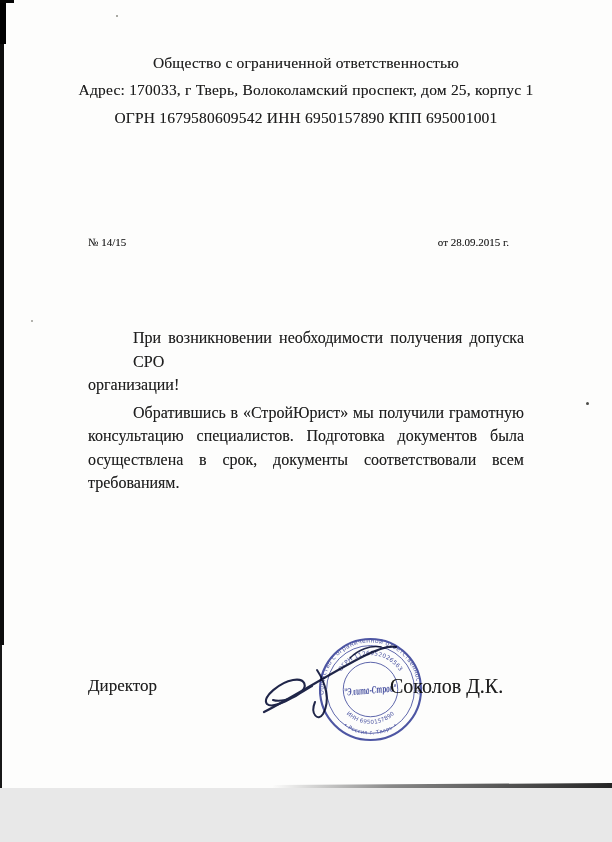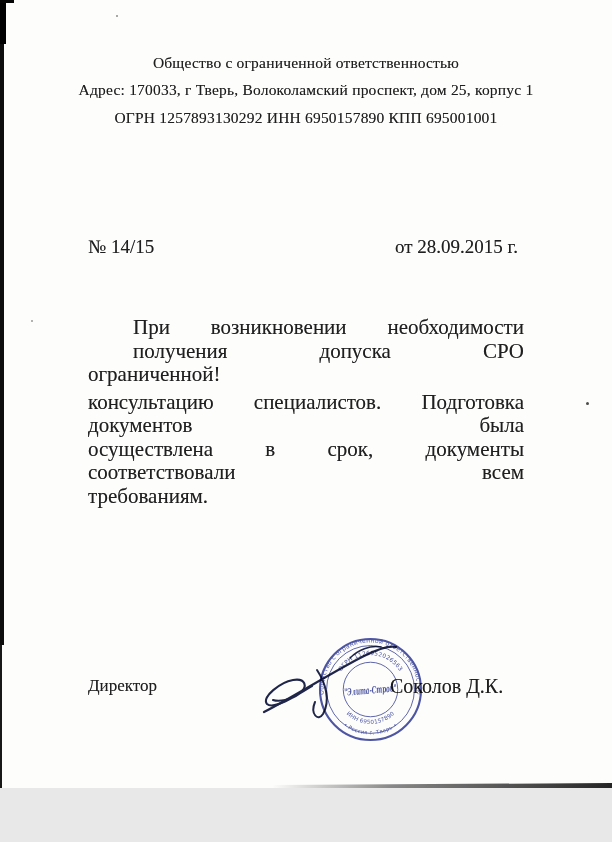--- a/index.html
+++ b/index.html
@@ -21,27 +21,27 @@
     position:absolute;bottom:0;left:272px;right:0;height:5px;
     background:linear-gradient(to right, rgba(30,30,30,0), rgba(40,40,40,.55) 35%, rgba(12,12,12,.9));
     transform:skewY(-.35deg);transform-origin:right bottom;border-radius:3px 0 0 3px;
   }
   .speck{position:absolute;border-radius:50%;}
   
   .letterhead{position:absolute;top:49px;left:0;right:0;text-align:center;
     font-size:15.5px;line-height:27.4px;letter-spacing:.2px;
     text-shadow:0 0 .4px rgba(0,0,0,.45);}
   
-  .ref-row{position:absolute;top:236px;left:88px;right:87px;height:22px;font-size:19px;
+  .ref-row{position:absolute;top:236px;left:88px;right:87px;height:22px;font-size:11px;
     text-shadow:0 0 .4px rgba(0,0,0,.4);}
   .ref-number{position:absolute;left:0;top:0;}
-  .ref-date{position:absolute;right:7px;top:0;}
+  .ref-date{position:absolute;right:16px;top:0;}
   
-  .body-text{position:absolute;top:316px;left:88px;width:436px;
-    font-size:21px;text-shadow:0 0 .4px rgba(0,0,0,.4);}
+  .body-text{position:absolute;top:326px;left:88px;width:436px;
+    font-size:16px;text-shadow:0 0 .4px rgba(0,0,0,.4);}
   .para{margin:0;}
   .para + .para{margin-top:4px;}
   .jline{line-height:23.5px;text-align:justify;text-align-last:justify;word-spacing:.5px;}
   .jline.first{padding-left:45px;}
   .jline.last{text-align-last:left;}
   
   .sign-title{position:absolute;left:88px;top:676px;font-size:17px;
     text-shadow:0 0 .4px rgba(0,0,0,.4);}
   .sign-name{position:absolute;left:390px;top:675px;font-size:20px;z-index:5;
     mix-blend-mode:multiply;text-shadow:0 0 .4px rgba(0,0,0,.4);}
@@ -66,34 +66,35 @@
   <div class="bottom-streak"></div>
   <div class="speck" style="left:23px;top:811px;width:3px;height:3px;background:#5a5a52;"></div>
   <div class="speck" style="left:3px;top:829px;width:3px;height:3px;background:#8a7a2a;"></div>
   <div class="speck" style="left:586px;top:402px;width:3px;height:3px;background:#4c4c48;"></div>
   <div class="speck" style="left:31px;top:320px;width:2px;height:2px;background:#9a9a94;"></div>
   <div class="speck" style="left:116px;top:15px;width:2px;height:2px;background:#8c8c86;"></div>
 
   <div class="letterhead">
     <div>Общество с ограниченной ответственностью</div>
     <div>Адрес: 170033, г Тверь, Волоколамский проспект, дом 25, корпус 1</div>
-    <div>ОГРН 1257893130292 ИНН 6950157890 КПП 695001001</div>
+    <div>ОГРН 1679580609542 ИНН 6950157890 КПП 695001001</div>
   </div>
 
   <div class="ref-row">
     <span class="ref-number">№ 14/15</span>
     <span class="ref-date">от 28.09.2015 г.</span>
   </div>
 
   <div class="body-text">
     <div class="para">
       <div class="jline first">При возникновении необходимости получения допуска СРО</div>
-      <div class="jline last">ограниченной!</div>
+      <div class="jline last">организации!</div>
     </div>
     <div class="para">
+      <div class="jline first">Обратившись в «СтройЮрист» мы получили грамотную</div>
       <div class="jline">консультацию специалистов. Подготовка документов была</div>
       <div class="jline">осуществлена в срок, документы соответствовали всем</div>
       <div class="jline last">требованиям.</div>
     </div>
   </div>
 
   <div class="sign-title">Директор</div>
   <div class="sign-name">Соколов Д.К.</div>
 
   <svg class="stamp" viewBox="0 0 104 104" aria-hidden="true">

